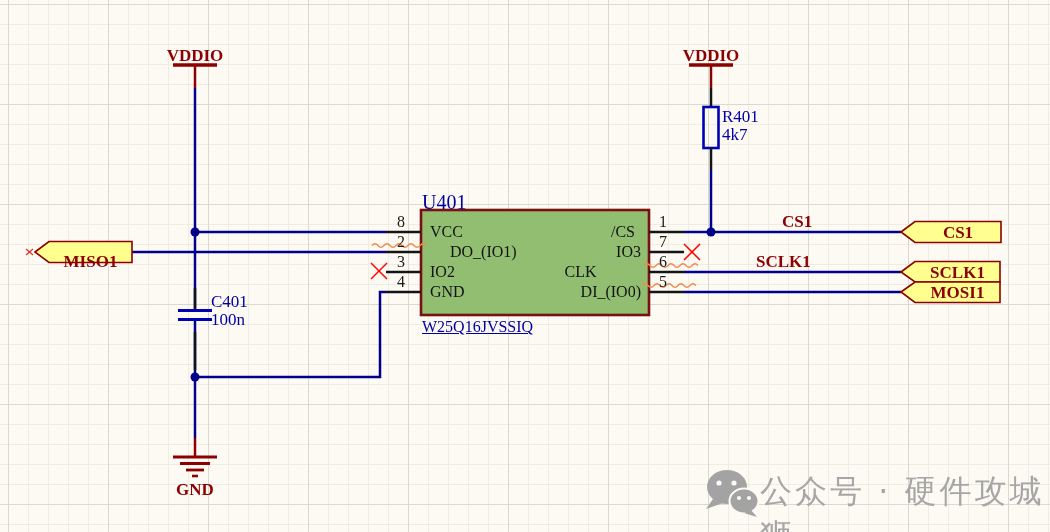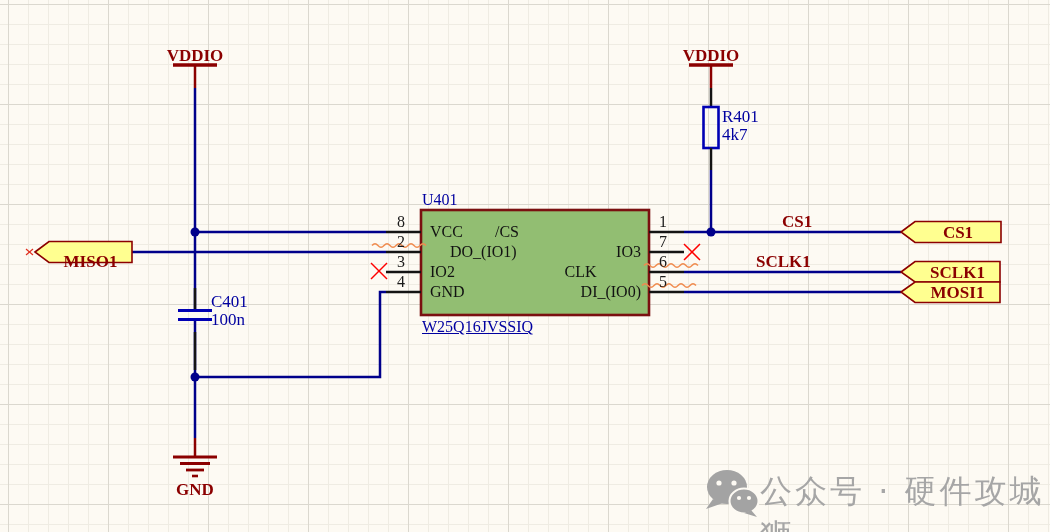--- a/index.html
+++ b/index.html
@@ -122,39 +122,39 @@
       <polygon points="751,510 757,517 744,513" fill="#A3A3A3"></polygon>
       <circle cx="739" cy="498" r="2.1" fill="#FDFAF3"></circle>
       <circle cx="749" cy="498" r="2.1" fill="#FDFAF3"></circle>
     </g>
   </svg>
 
   <div class="lbl power maroon" style="left:160px;top:46px;">VDDIO</div>
   <div class="lbl power maroon" style="left:676px;top:46px;">VDDIO</div>
   <div class="lbl power maroon" style="left:160px;top:480px;">GND</div>
 
-  <div class="lbl blue" style="left:422px;top:191px;font-size:16px;font-family:Liberation Serif, serif;">U401</div>
+  <div class="lbl blue" style="left:422px;top:191px;font-size:20px;font-family:Liberation Serif, serif;">U401</div>
   <div class="lbl blue" style="left:422px;top:318px;font-size:16px;text-decoration:underline;">W25Q16JVSSIQ</div>
 
   <div class="lbl pinnum" style="left:389px;top:213px;">8</div>
   <div class="lbl pinnum" style="left:389px;top:233px;">2</div>
   <div class="lbl pinnum" style="left:389px;top:253px;">3</div>
   <div class="lbl pinnum" style="left:389px;top:273px;">4</div>
 
   <div class="lbl pinnum" style="left:651px;top:213px;">1</div>
   <div class="lbl pinnum" style="left:651px;top:233px;">7</div>
   <div class="lbl pinnum" style="left:651px;top:253px;">6</div>
   <div class="lbl pinnum" style="left:651px;top:273px;">5</div>
 
   <div class="lbl pinname" style="left:430px;top:223px;">VCC</div>
   <div class="lbl pinname" style="left:450px;top:243px;">DO_(IO1)</div>
   <div class="lbl pinname" style="left:430px;top:263px;">IO2</div>
   <div class="lbl pinname" style="left:430px;top:283px;">GND</div>
 
-  <div class="lbl pinname" style="left:495px;top:223px;width:121px;">/CS</div>
+  <div class="lbl pinname" style="left:514px;top:223px;width:121px;text-align:right;">/CS</div>
   <div class="lbl pinname" style="left:520px;top:243px;width:121px;text-align:right;">IO3</div>
   <div class="lbl pinname" style="left:520px;top:263px;width:121px;text-align:center;">CLK</div>
   <div class="lbl pinname" style="left:520px;top:283px;width:121px;text-align:right;">DI_(IO0)</div>
 
   <div class="lbl blue comptxt" style="left:722px;top:107px;">R401</div>
   <div class="lbl blue comptxt" style="left:722px;top:125px;">4k7</div>
 
   <div class="lbl blue comptxt" style="left:211px;top:292px;">C401</div>
   <div class="lbl blue comptxt" style="left:211px;top:310px;">100n</div>
 

